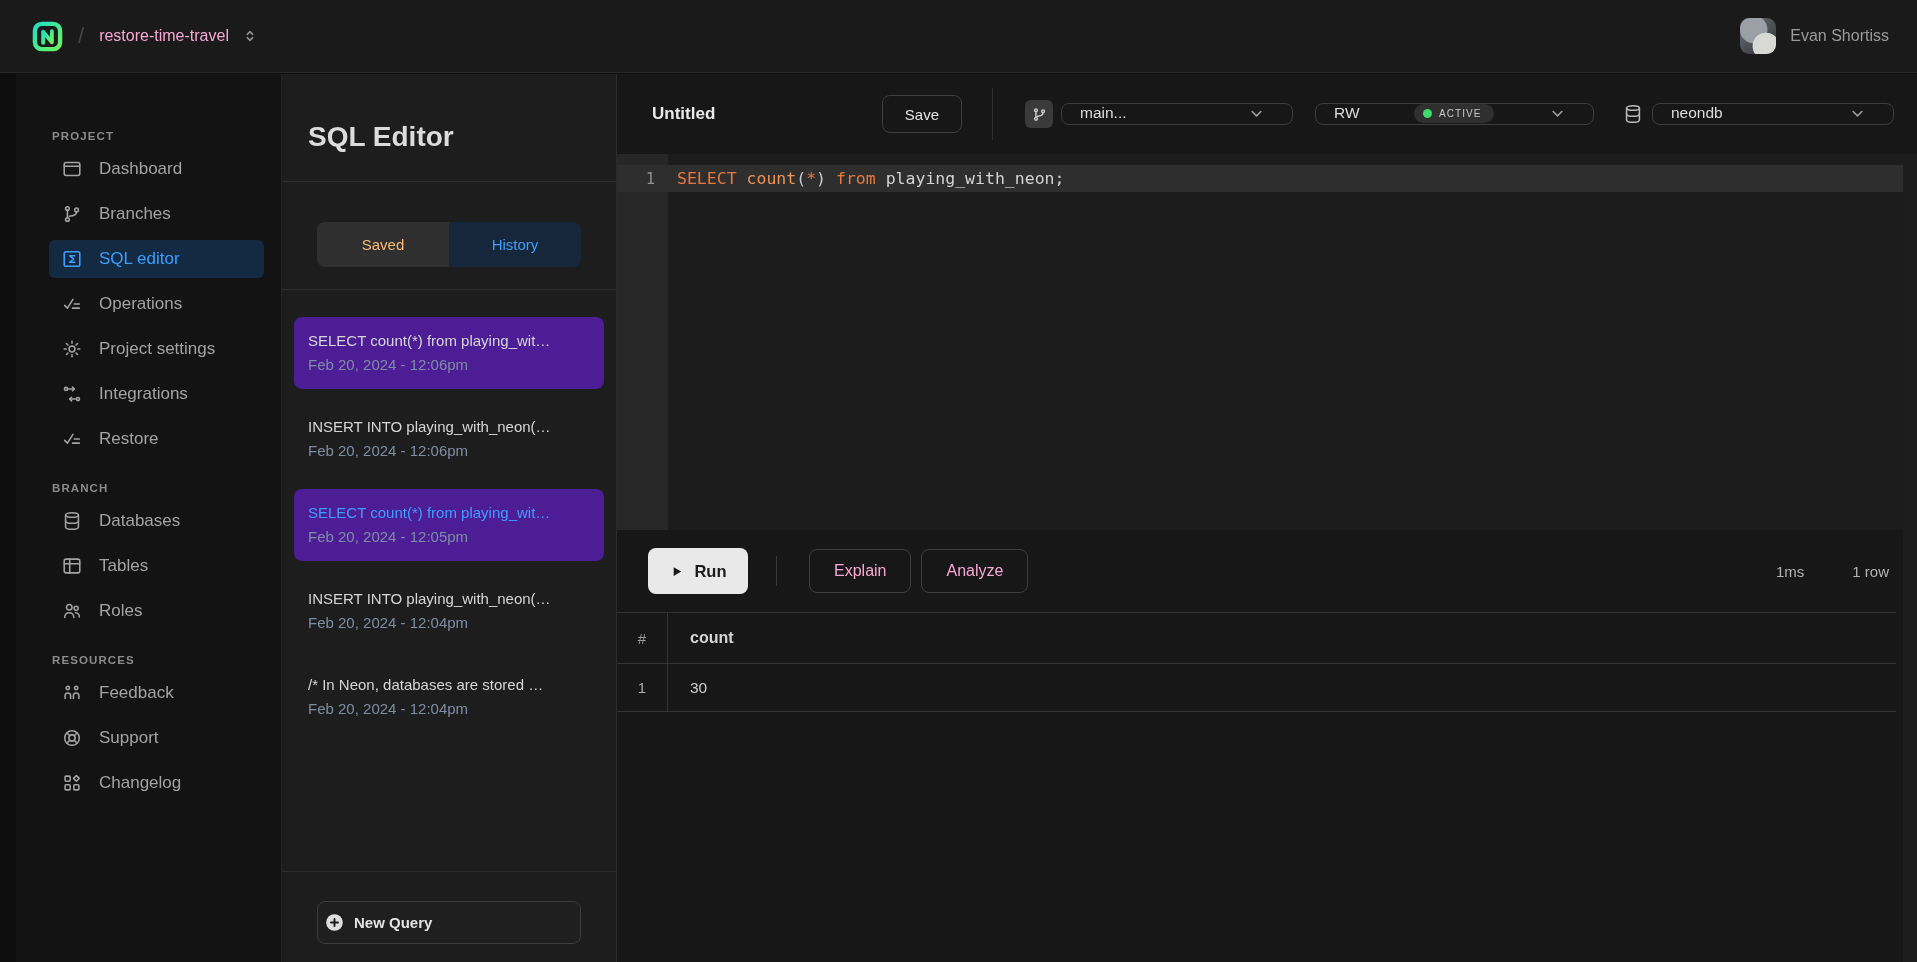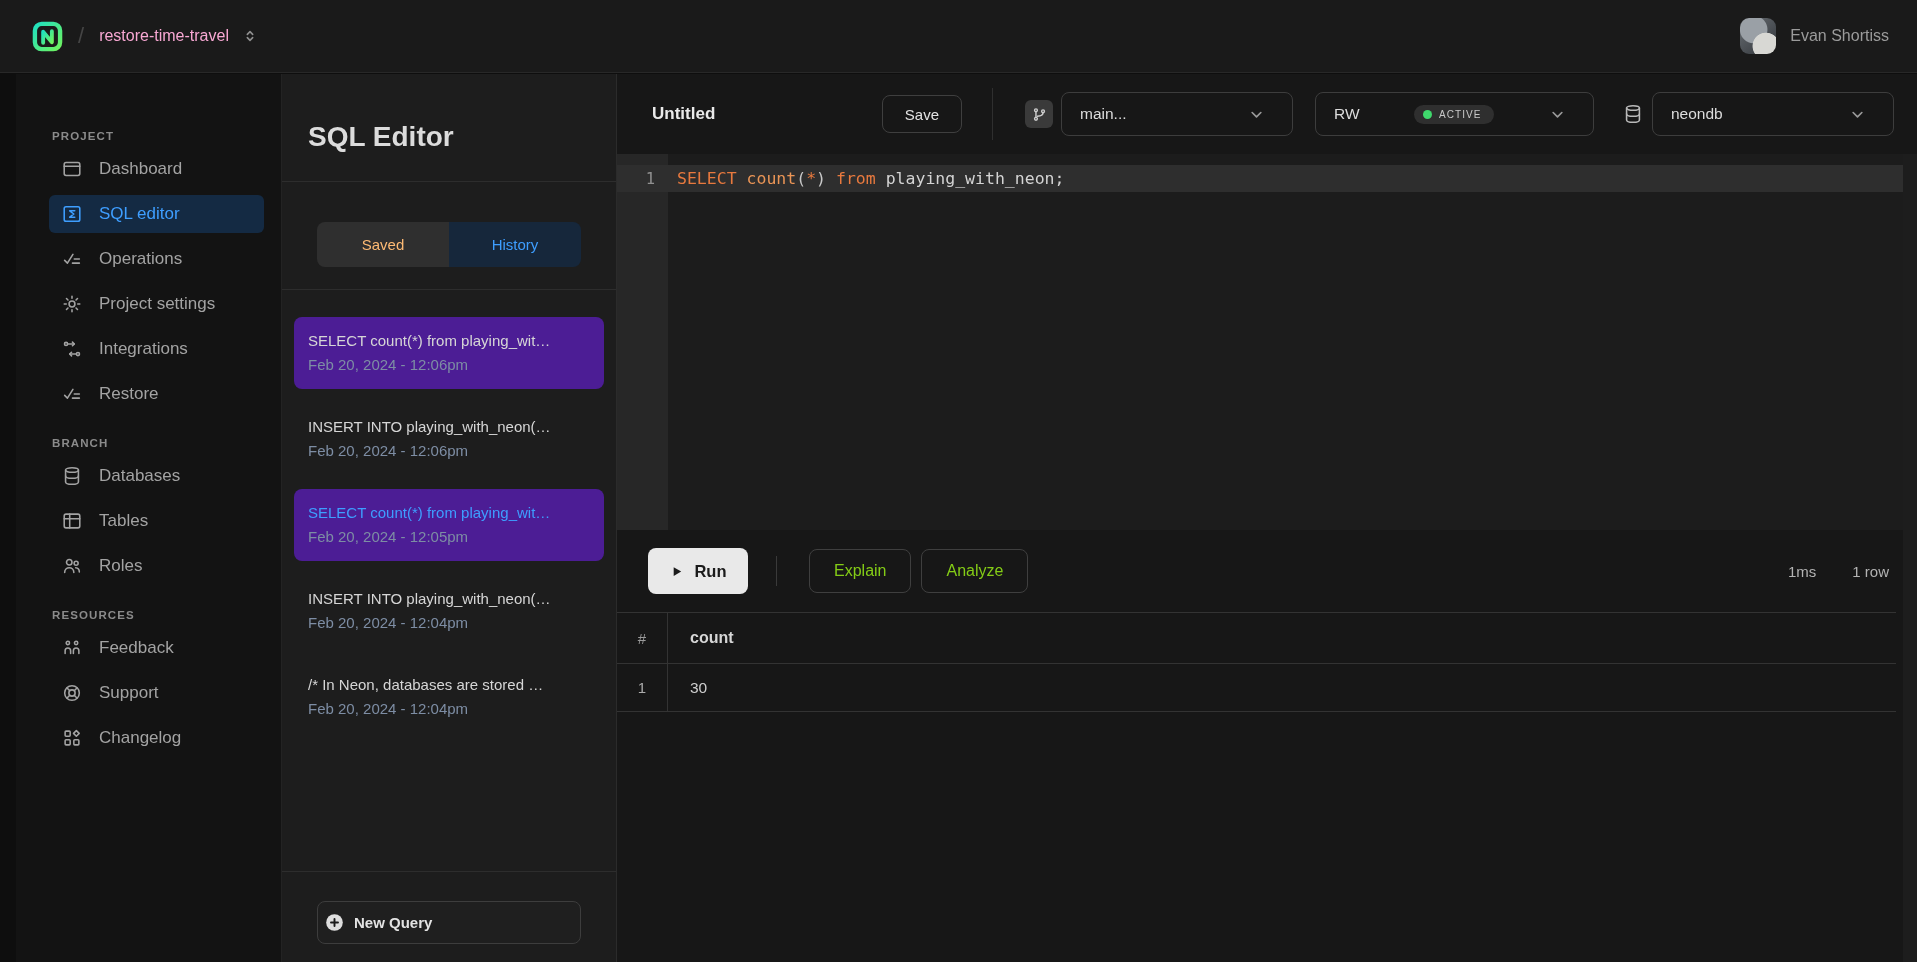--- a/index.html
+++ b/index.html
@@ -66,21 +66,21 @@
   .eh-left{width:376px;display:flex;align-items:center;justify-content:space-between;
            padding:0 30px 0 35px;box-sizing:border-box}
   .doc-title{font-size:17px;font-weight:700;color:#eaeaea}
   .save-btn{height:38px;padding:0 22px;border-radius:8px;border:1px solid #3f3f3f;background:transparent;
             color:#e3e3e3;font-size:15px;cursor:pointer;font-family:inherit}
   .eh-divider{width:1px;background:#2f2f2f;margin:14px 0}
   .eh-right{flex:1;display:flex;align-items:center;padding:0 23px 0 32px}
   .icon-box{width:28px;height:28px;border-radius:6px;background:#3a3a3a;color:#cfcfcf;
             display:flex;align-items:center;justify-content:center;margin-right:8px;flex:none}
   .icon-box svg{width:17px;height:17px}
-  .select{height:44px;border-radius:8px;border:1px solid #3d3d3d;display:flex;align-items:center;
+  .select{height:22px;border-radius:8px;border:1px solid #3d3d3d;display:flex;align-items:flex-start;
           justify-content:space-between;padding:0 26px 0 18px;box-sizing:border-box;
           font-size:15.5px;color:#dcdcdc;cursor:pointer;background:transparent}
   .chev{width:19px;height:19px;color:#9a9a9a;flex:none}
   .sel-branch{width:232px;margin-right:22px}
   .sel-compute{width:279px;margin-right:28px}
   .sel-db{width:242px}
   .db-ic{width:22px;height:22px;color:#b9b9b9;margin-right:8px;flex:none}
   .badge{display:flex;align-items:center;gap:7px;background:#2f2f2f;border-radius:11px;
          padding:4px 12px 4px 9px;font-size:10px;letter-spacing:1.1px;color:#c9c9c9}
   .badge-dot{width:9px;height:9px;border-radius:50%;background:#3fd96c}
@@ -97,25 +97,25 @@
   .tok-punct{color:#c8c8c8}
   .tok-plain{color:#d4d4d4}
 
   .run-toolbar{height:82px;display:flex;align-items:center;padding:0 28px 0 31px}
   .run-btn{width:100px;height:46px;border-radius:8px;border:none;background:#e9e9e9;color:#1b1b1b;
            font-size:16.5px;font-weight:600;display:flex;align-items:center;justify-content:center;
            gap:10px;cursor:pointer;font-family:inherit}
   .play-ic{width:15px;height:15px}
   .tbr-divider{width:1px;height:30px;background:#3a3a3a;margin:0 32px 0 28px}
   .ghost-btn{height:44px;padding:0 24px;border-radius:8px;border:1px solid #3f3f3f;background:transparent;
-             color:#84cc16;font-size:16px;cursor:pointer;font-family:inherit}
+             color:#f9a8d4;font-size:16px;cursor:pointer;font-family:inherit}
   .ghost-btn + .ghost-btn{margin-left:10px}
   .rt-spacer{flex:1}
   .stat{font-size:15px;color:#b3b3b3}
-  .stat + .stat{margin-left:36px}
+  .stat + .stat{margin-left:48px}
 
   .results{border-top:1px solid #333;margin-right:21px}
   .rt-row{display:flex;border-bottom:1px solid #333;align-items:center}
   .rt-row.head{height:50px}
   .rt-row.body{height:47px}
   .rt-c1{width:51px;align-self:stretch;display:flex;align-items:center;justify-content:center;
          border-right:1px solid #333;color:#9a9a9a;font-size:15px;flex:none;box-sizing:border-box}
   .rt-row.body .rt-c1{color:#ababab}
   .rt-c2{padding-left:22px;font-size:16px}
   .head .rt-c2{font-weight:700;color:#d6d6d6}
@@ -160,20 +160,32 @@
         <div class="nav-section-title">PROJECT</div>
         <div class="nav-item">
           <span class="nav-icon">
             <svg viewBox="0 0 24 24" fill="none" stroke="currentColor" stroke-width="1.7" stroke-linecap="round" stroke-linejoin="round">
               <rect x="3.5" y="5" width="17" height="14" rx="2"></rect>
               <path d="M3.5 9h17"></path>
             </svg>
           </span>
           <span class="nav-label">Dashboard</span>
         </div>
+        <div class="nav-item">
+          <span class="nav-icon">
+            <svg viewBox="0 0 24 24" fill="none" stroke="currentColor" stroke-width="1.7" stroke-linecap="round" stroke-linejoin="round">
+              <circle cx="7" cy="6" r="2"></circle>
+              <circle cx="7" cy="18" r="2"></circle>
+              <circle cx="17" cy="7.5" r="2"></circle>
+              <path d="M7 8v8"></path>
+              <path d="M17 9.5c0 3.6-3.2 4.6-8 4.9"></path>
+            </svg>
+          </span>
+          <span class="nav-label">Branches</span>
+        </div>
         <div class="nav-item active">
           <span class="nav-icon">
             <svg viewBox="0 0 24 24" fill="none" stroke="currentColor" stroke-width="1.7" stroke-linecap="round" stroke-linejoin="round">
               <rect x="3.5" y="4" width="17" height="16" rx="2"></rect>
               <path d="M15 8.5H9.5l4.5 3.5-4.5 3.5H15"></path>
             </svg>
           </span>
           <span class="nav-label">SQL editor</span>
         </div>
         <div class="nav-item">

